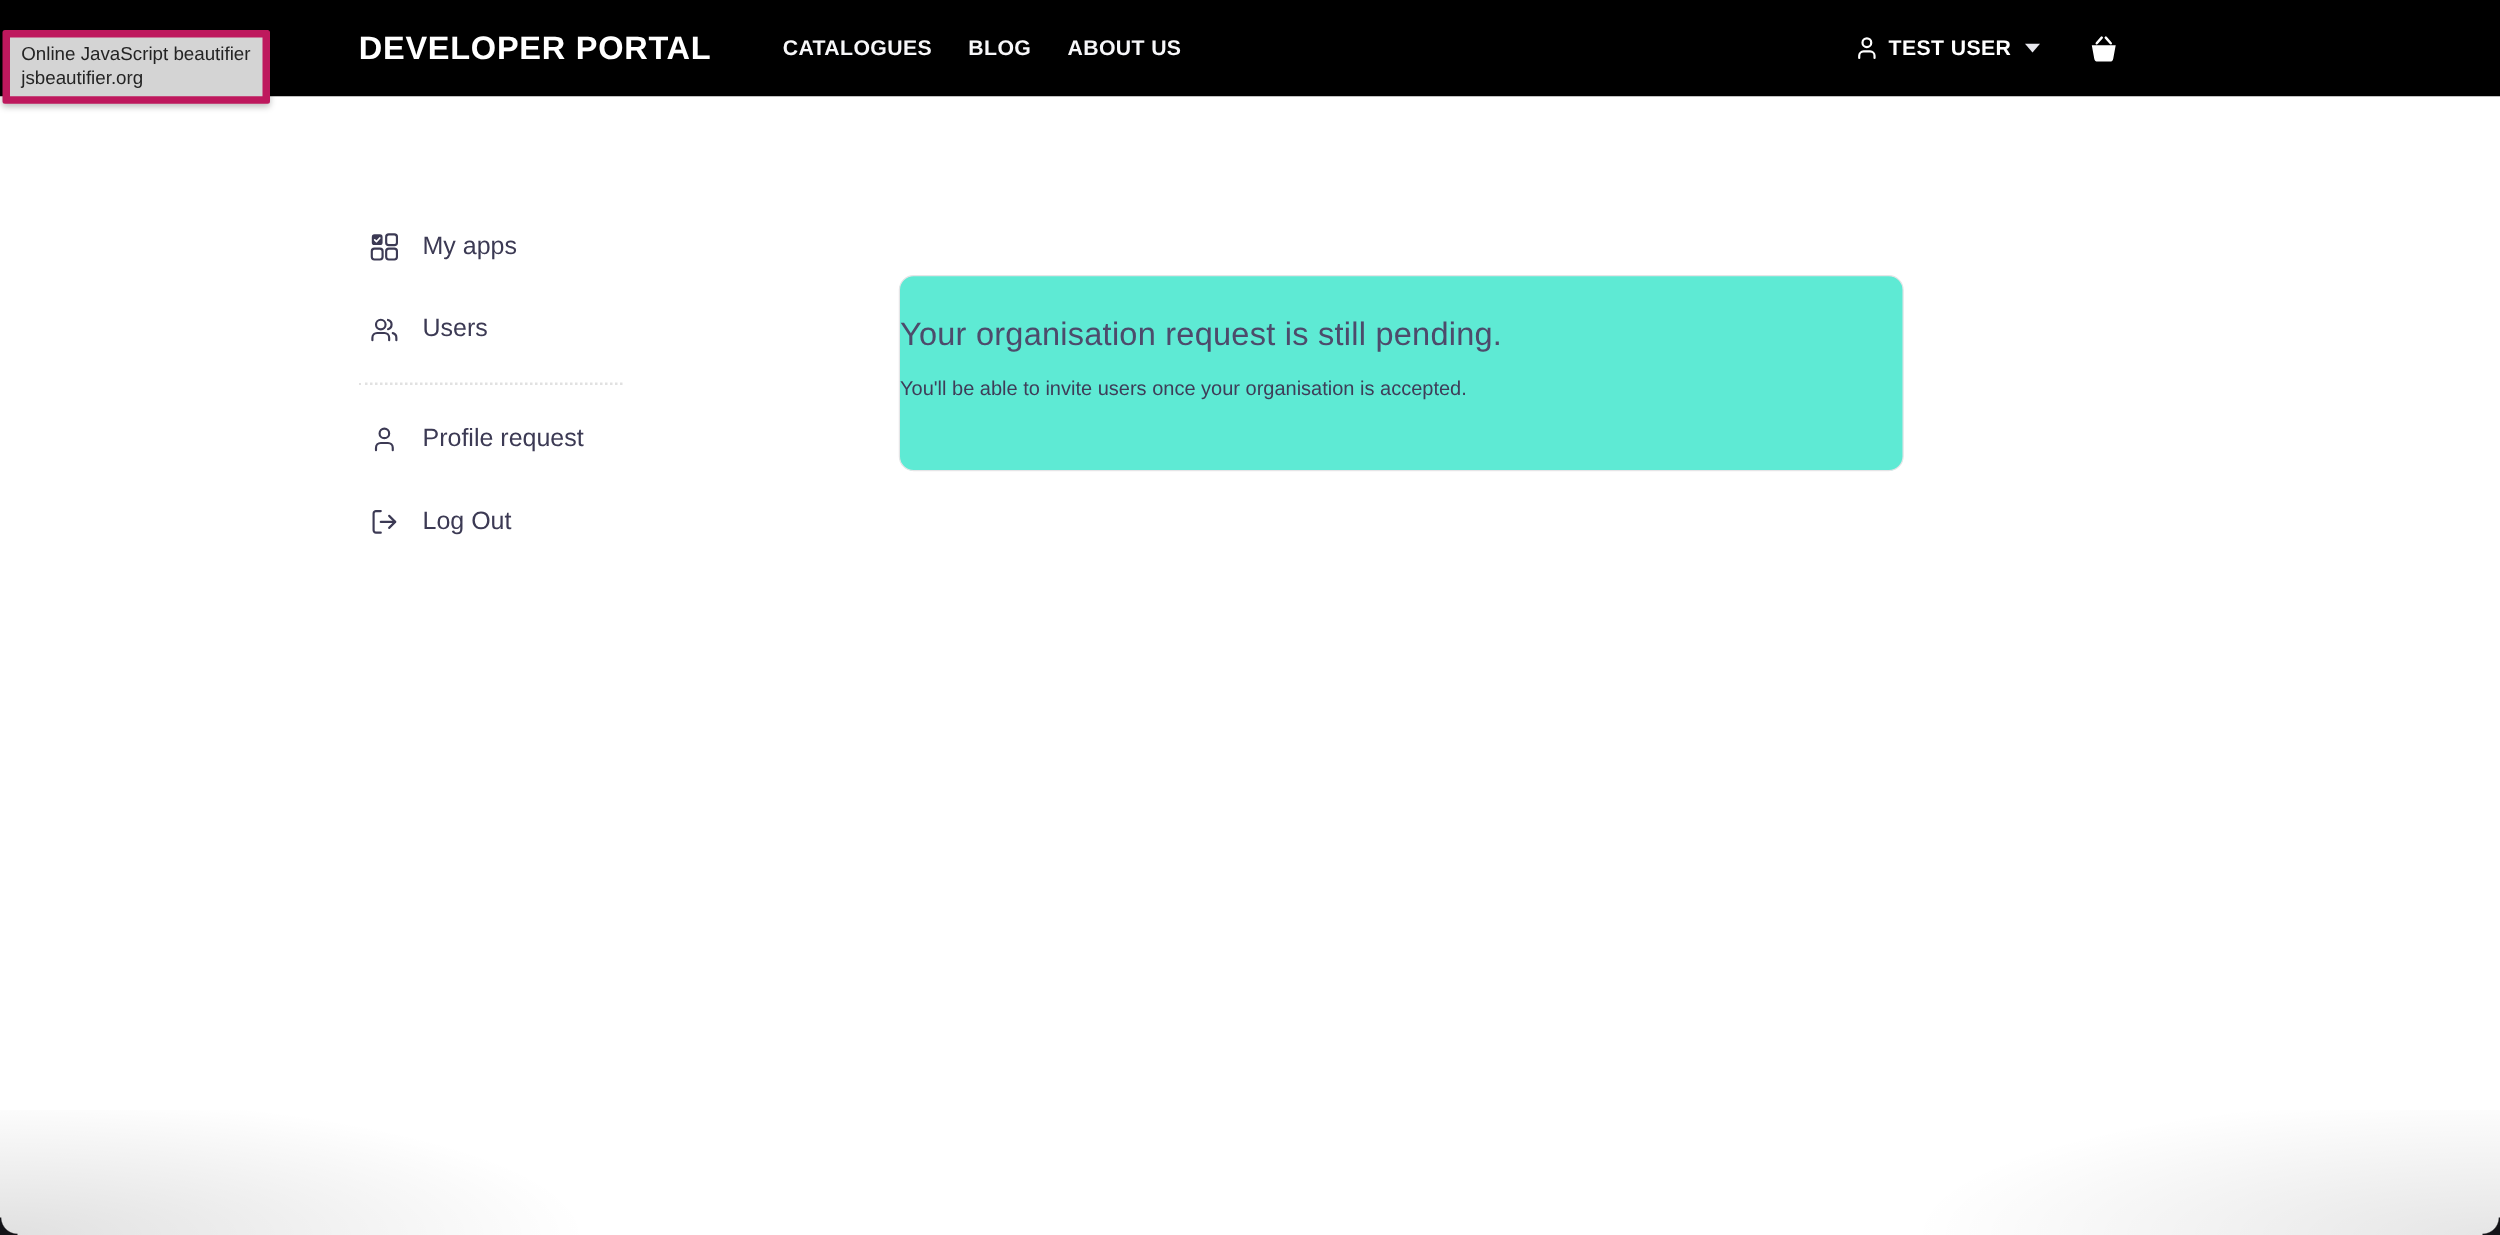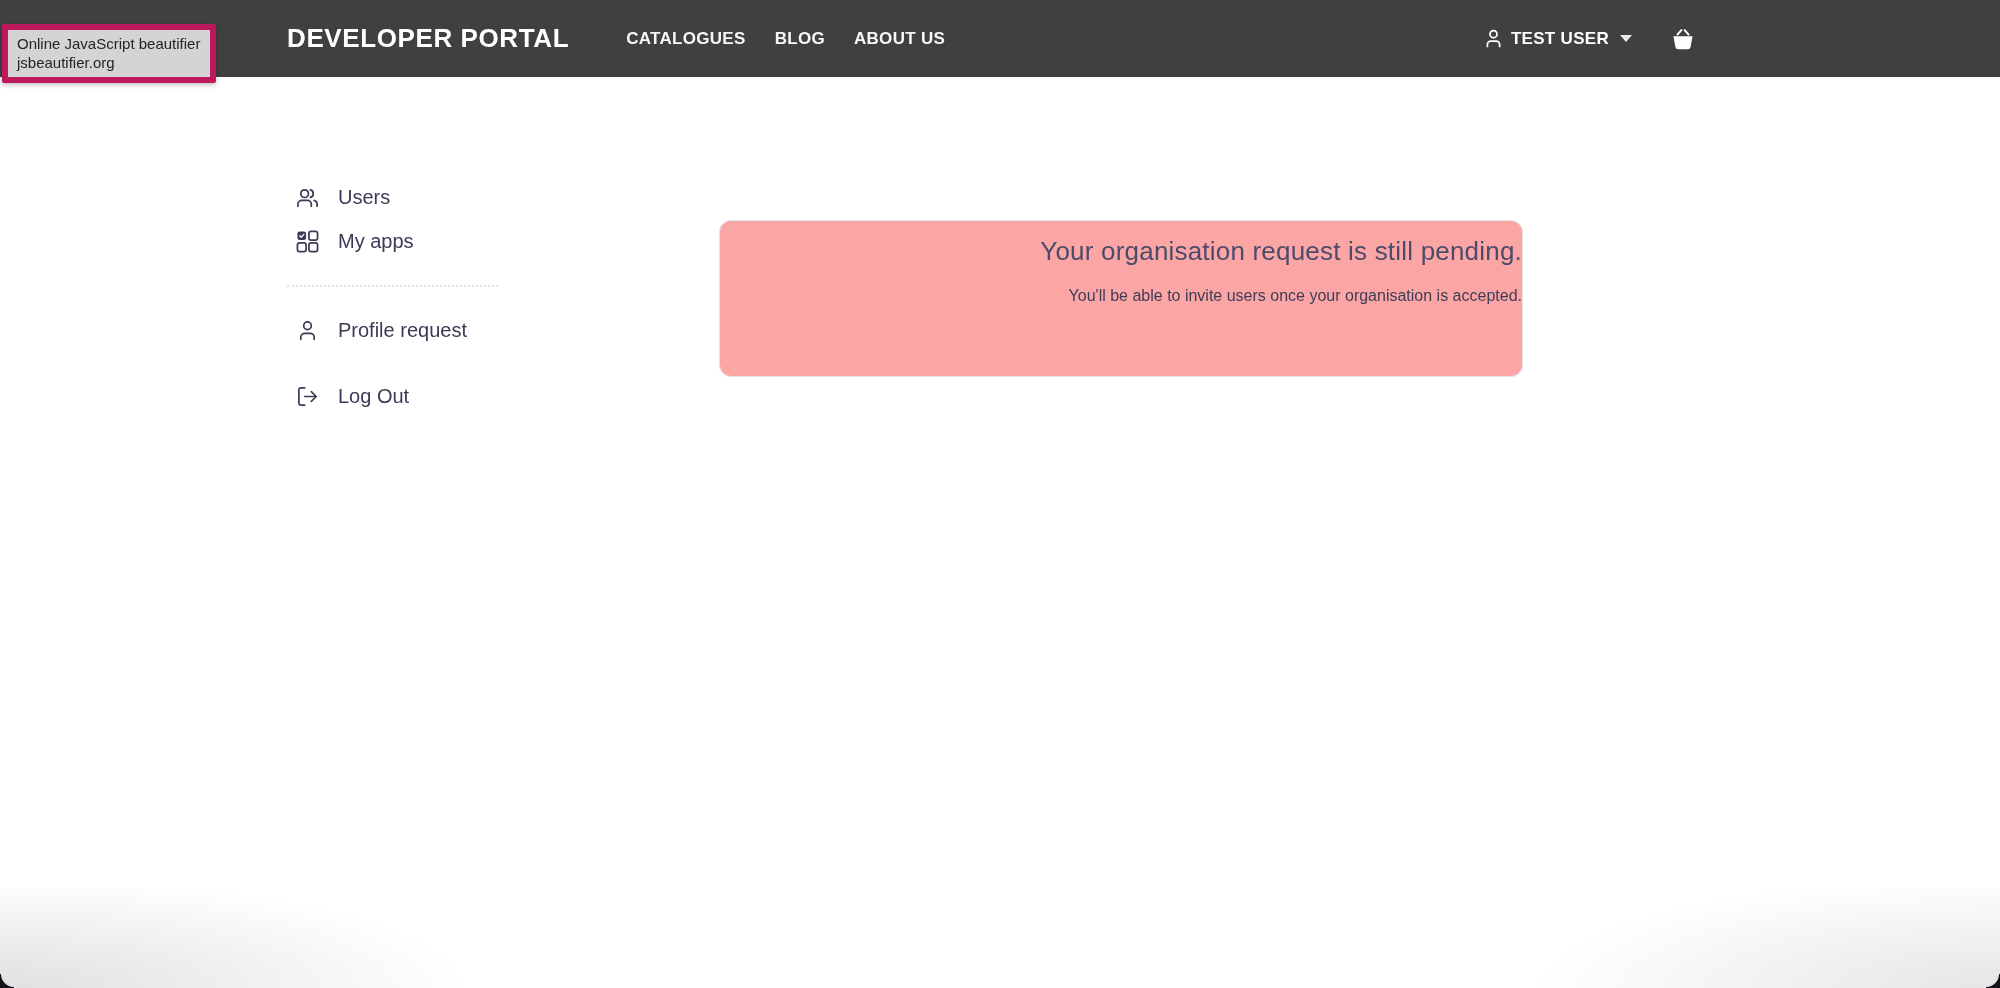--- a/index.html
+++ b/index.html
@@ -8,21 +8,21 @@
     font-family: "Liberation Sans", sans-serif;
     background: #ffffff;
     position: relative;
   }
 
   
   .navbar {
     position: absolute;
     top: 0; left: 0;
     width: 2000px; height: 77px;
-    background: #404040;
+    background: #000000;
   }
   .nav-inner {
     position: absolute;
     left: 287px; right: 303px;
     top: 0; height: 77px;
     display: flex;
     align-items: center;
   }
   .brand {
     color: #ffffff;
@@ -127,25 +127,25 @@
     border-top: 2px dotted #e1e1e1;
     margin: 21px 0 21px 0;
     width: 211px;
   }
 
   
   .card {
     position: absolute;
     left: 719px; top: 220px;
     width: 804px; height: 157px;
-    background: #fca5a5;
+    background: #5eead4;
     border: 1px solid #e5e5e7;
     border-radius: 12px;
-    text-align: right;
-    padding-top: 15px;
+    text-align: left;
+    padding-top: 31px;
   }
   .card h2 {
     font-size: 26px;
     font-weight: 500;
     color: #4d4b6b;
     letter-spacing: 0.2px;
   }
   .card p {
     margin-top: 20px;
     font-size: 16px;
@@ -220,45 +220,45 @@
     </div>
   </header>
 
   <div class="tooltip">
     <div>Online JavaScript beautifier</div>
     <div>jsbeautifier.org</div>
   </div>
 
   <aside class="sidebar">
 
-    <div class="side-item">
-      <span class="sicon">
-        <svg width="23" height="23" viewBox="0 0 24 24" fill="none" stroke="#3c3a54" stroke-width="1.8" stroke-linecap="round" stroke-linejoin="round">
-          <path d="M16 21v-2a4 4 0 0 0-4-4H6a4 4 0 0 0-4 4v2"></path>
-          <circle cx="9" cy="8" r="4"></circle>
-          <path d="M22 21v-2a4 4 0 0 0-3-3.87"></path>
-          <path d="M15 4.13a4 4 0 0 1 0 7.75"></path>
-        </svg>
-      </span>
-      <span class="slabel">Users</span>
-    </div>
-
     <div class="side-item side-gap-a">
       <span class="sicon">
         <svg width="23" height="23" viewBox="0 0 24 24">
           <rect x="1.5" y="1.5" width="9" height="9" rx="2.2" fill="#3c3a54"></rect>
           <path d="M3.9 6.1 l1.5 1.5 2.8-3" stroke="#ffffff" stroke-width="1.4" fill="none" stroke-linecap="round" stroke-linejoin="round"></path>
           <rect x="13.5" y="1.5" width="9" height="9" rx="2.2" fill="none" stroke="#3c3a54" stroke-width="1.8"></rect>
           <rect x="1.5" y="13.5" width="9" height="9" rx="2.2" fill="none" stroke="#3c3a54" stroke-width="1.8"></rect>
           <rect x="13.5" y="13.5" width="9" height="9" rx="2.2" fill="none" stroke="#3c3a54" stroke-width="1.8"></rect>
         </svg>
       </span>
       <span class="slabel">My apps</span>
     </div>
 
+    <div class="side-item">
+      <span class="sicon">
+        <svg width="23" height="23" viewBox="0 0 24 24" fill="none" stroke="#3c3a54" stroke-width="1.8" stroke-linecap="round" stroke-linejoin="round">
+          <path d="M16 21v-2a4 4 0 0 0-4-4H6a4 4 0 0 0-4 4v2"></path>
+          <circle cx="9" cy="8" r="4"></circle>
+          <path d="M22 21v-2a4 4 0 0 0-3-3.87"></path>
+          <path d="M15 4.13a4 4 0 0 1 0 7.75"></path>
+        </svg>
+      </span>
+      <span class="slabel">Users</span>
+    </div>
+
     <div class="side-divider"></div>
 
     <div class="side-item side-gap-a">
       <span class="sicon">
         <svg width="23" height="23" viewBox="0 0 24 24" fill="none" stroke="#3c3a54" stroke-width="1.8" stroke-linecap="round" stroke-linejoin="round">
           <path d="M19 21v-2a4 4 0 0 0-4-4H9a4 4 0 0 0-4 4v2"></path>
           <circle cx="12" cy="7" r="4"></circle>
         </svg>
       </span>
       <span class="slabel">Profile request</span>

